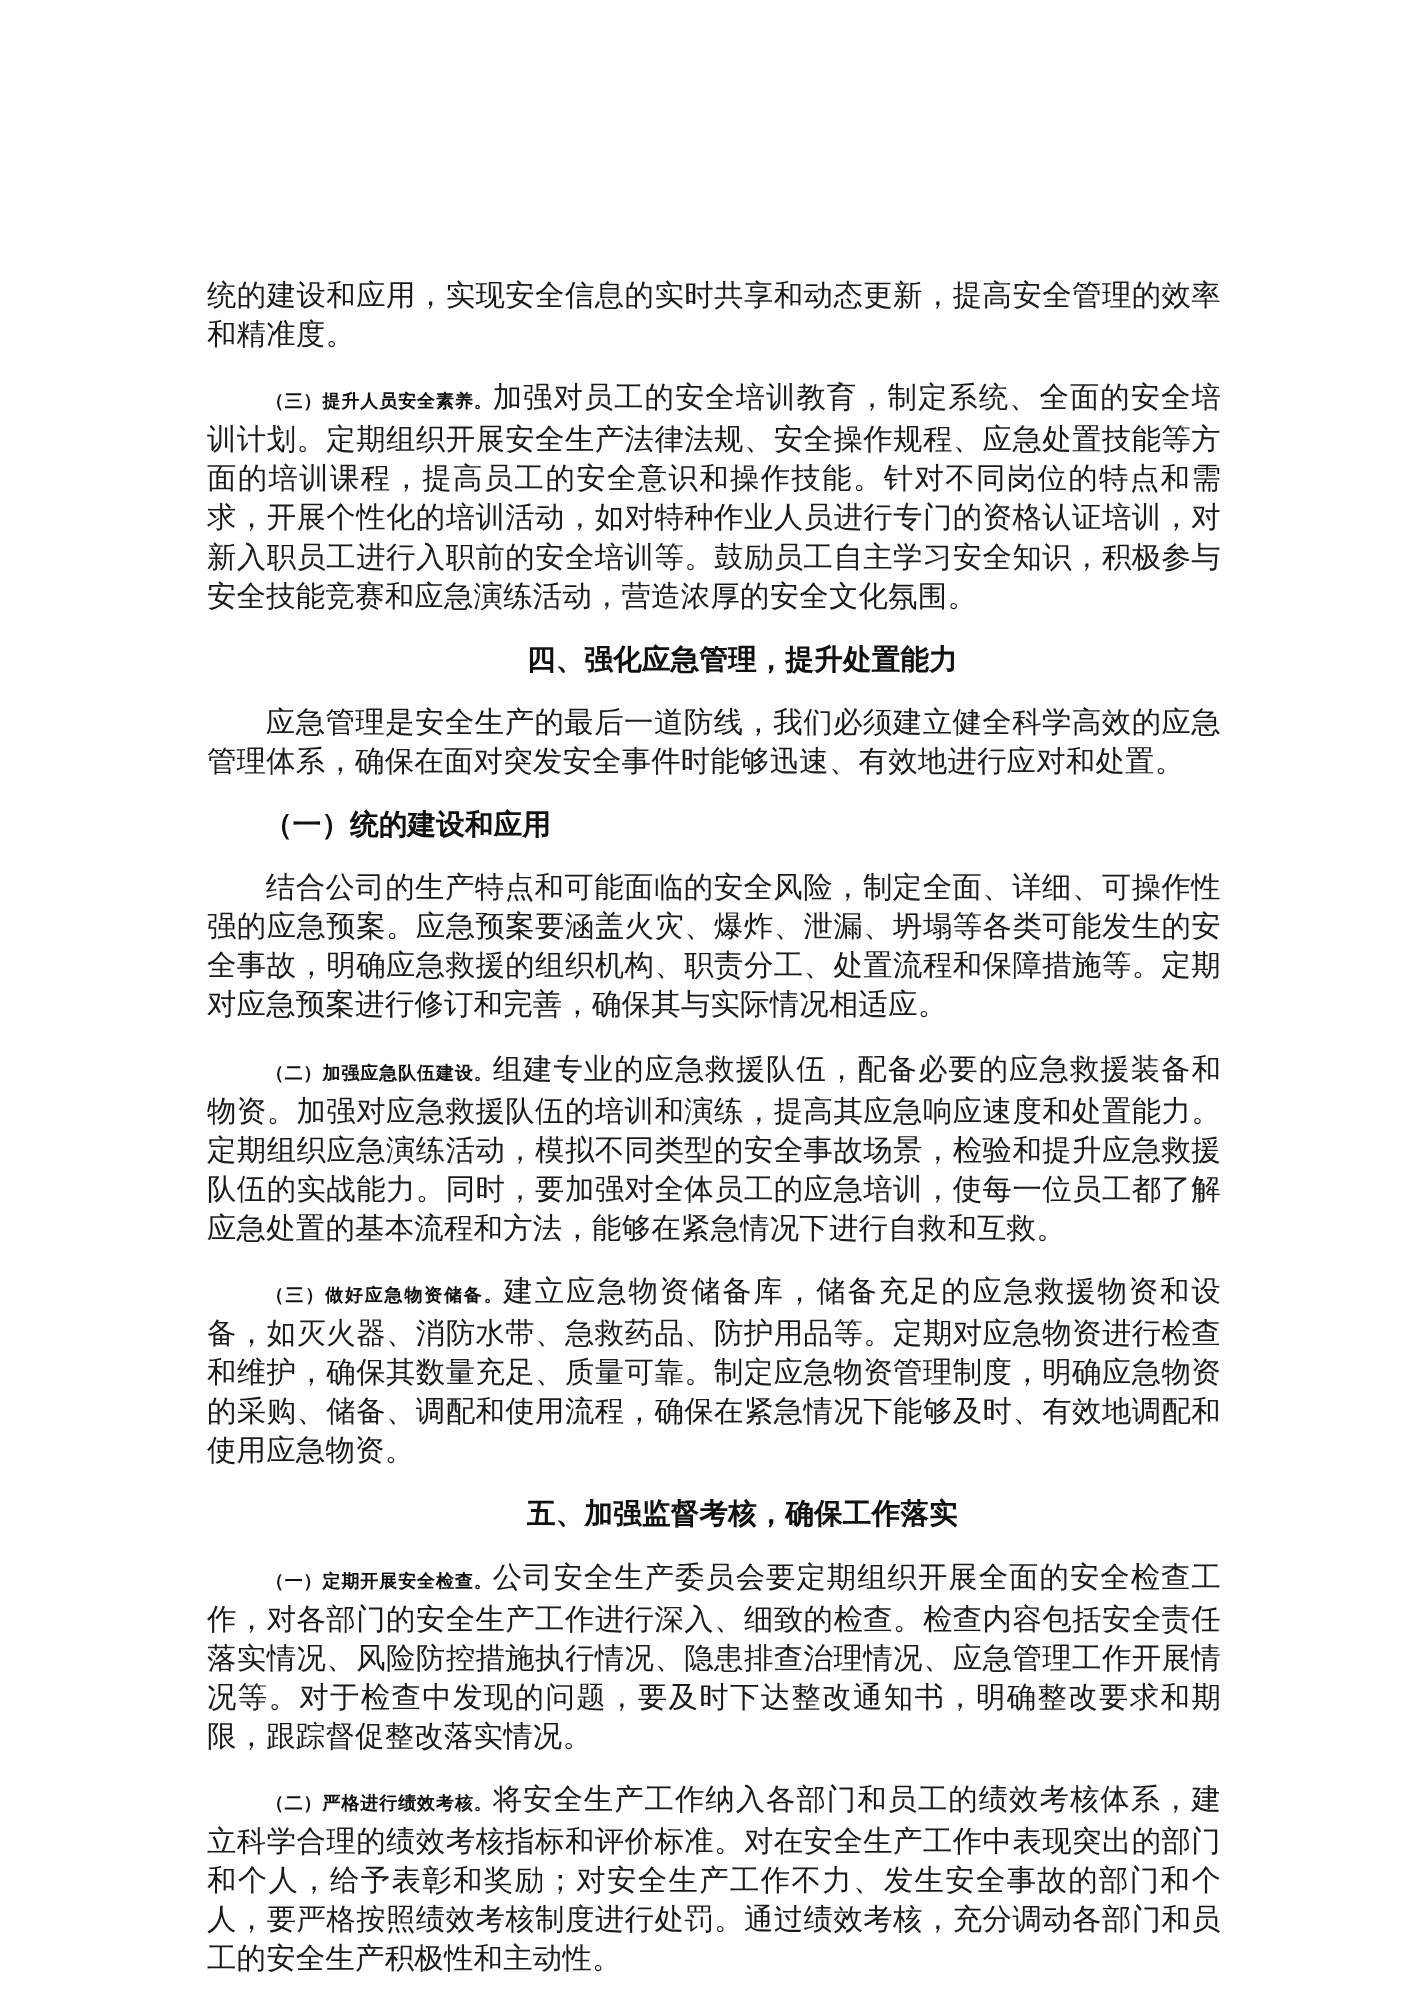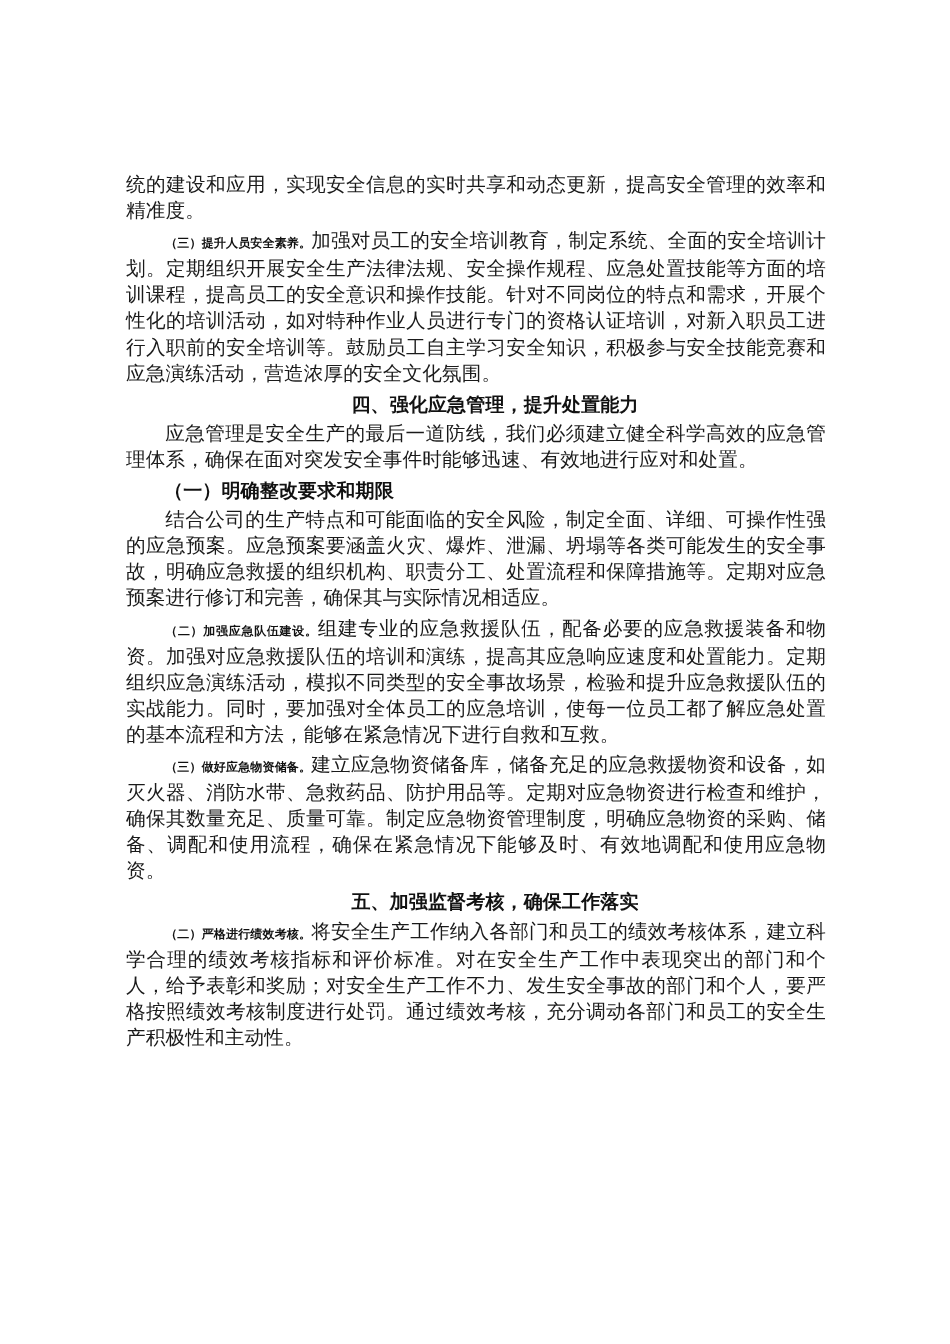--- a/index.html
+++ b/index.html
@@ -23,21 +23,21 @@
     height: 1344px;
     background: #ffffff;
   }
   .content {
     position: absolute;
     left: 122px;
     top: 168px;
     width: 708px;
   }
   p {
-    margin: 4px;
+    margin: 16px;
     padding: 0;
     font-size: 19.6px;
     line-height: 26.1px;
     color: #1a1a1a;
     text-align: justify;
     text-justify: inter-ideograph;
     letter-spacing: 0.15px;
     text-indent: 0;
     font-family: "DejaVu Serif", "Liberation Serif", serif;
   }
@@ -78,29 +78,30 @@
   <div class="content">
 
     <p class="cont">统的建设和应用，实现安全信息的实时共享和动态更新，提高安全管理的效率和精准度。</p>
 
     <p class="indent"><span class="hd">（三）提升人员安全素养。</span><span>加强对员工的安全培训教育，制定系统、全面的安全培训计划。定期组织开展安全生产法律法规、安全操作规程、应急处置技能等方面的培训课程，提高员工的安全意识和操作技能。针对不同岗位的特点和需求，开展个性化的培训活动，如对特种作业人员进行专门的资格认证培训，对新入职员工进行入职前的安全培训等。鼓励员工自主学习安全知识，积极参与安全技能竞赛和应急演练活动，营造浓厚的安全文化氛围。</span></p>
 
     <p class="section">四、强化应急管理，提升处置能力</p>
 
     <p class="indent">应急管理是安全生产的最后一道防线，我们必须建立健全科学高效的应急管理体系，确保在面对突发安全事件时能够迅速、有效地进行应对和处置。</p>
 
-    <p class="subheadline">（一）明确整改要求和期限</p>
+    <p class="subheadline">（一）统的建设和应用</p>
 
     <p class="indent">结合公司的生产特点和可能面临的安全风险，制定全面、详细、可操作性强的应急预案。应急预案要涵盖火灾、爆炸、泄漏、坍塌等各类可能发生的安全事故，明确应急救援的组织机构、职责分工、处置流程和保障措施等。定期对应急预案进行修订和完善，确保其与实际情况相适应。</p>
 
     <p class="indent"><span class="hd">（二）加强应急队伍建设。</span><span>组建专业的应急救援队伍，配备必要的应急救援装备和物资。加强对应急救援队伍的培训和演练，提高其应急响应速度和处置能力。定期组织应急演练活动，模拟不同类型的安全事故场景，检验和提升应急救援队伍的实战能力。同时，要加强对全体员工的应急培训，使每一位员工都了解应急处置的基本流程和方法，能够在紧急情况下进行自救和互救。</span></p>
 
     <p class="indent"><span class="hd">（三）做好应急物资储备。</span><span>建立应急物资储备库，储备充足的应急救援物资和设备，如灭火器、消防水带、急救药品、防护用品等。定期对应急物资进行检查和维护，确保其数量充足、质量可靠。制定应急物资管理制度，明确应急物资的采购、储备、调配和使用流程，确保在紧急情况下能够及时、有效地调配和使用应急物资。</span></p>
 
     <p class="section">五、加强监督考核，确保工作落实</p>
 
 
+    <p class="indent"><span class="hd">（一）定期开展安全检查。</span><span>公司安全生产委员会要定期组织开展全面的安全检查工作，对各部门的安全生产工作进行深入、细致的检查。检查内容包括安全责任落实情况、风险防控措施执行情况、隐患排查治理情况、应急管理工作开展情况等。对于检查中发现的问题，要及时下达整改通知书，明确整改要求和期限，跟踪督促整改落实情况。</span></p>
 
     <p class="indent"><span class="hd">（二）严格进行绩效考核。</span><span>将安全生产工作纳入各部门和员工的绩效考核体系，建立科学合理的绩效考核指标和评价标准。对在安全生产工作中表现突出的部门和个人，给予表彰和奖励；对安全生产工作不力、发生安全事故的部门和个人，要严格按照绩效考核制度进行处罚。通过绩效考核，充分调动各部门和员工的安全生产积极性和主动性。</span></p>
 
 
   </div>
 </div>
 
 </body></html>

